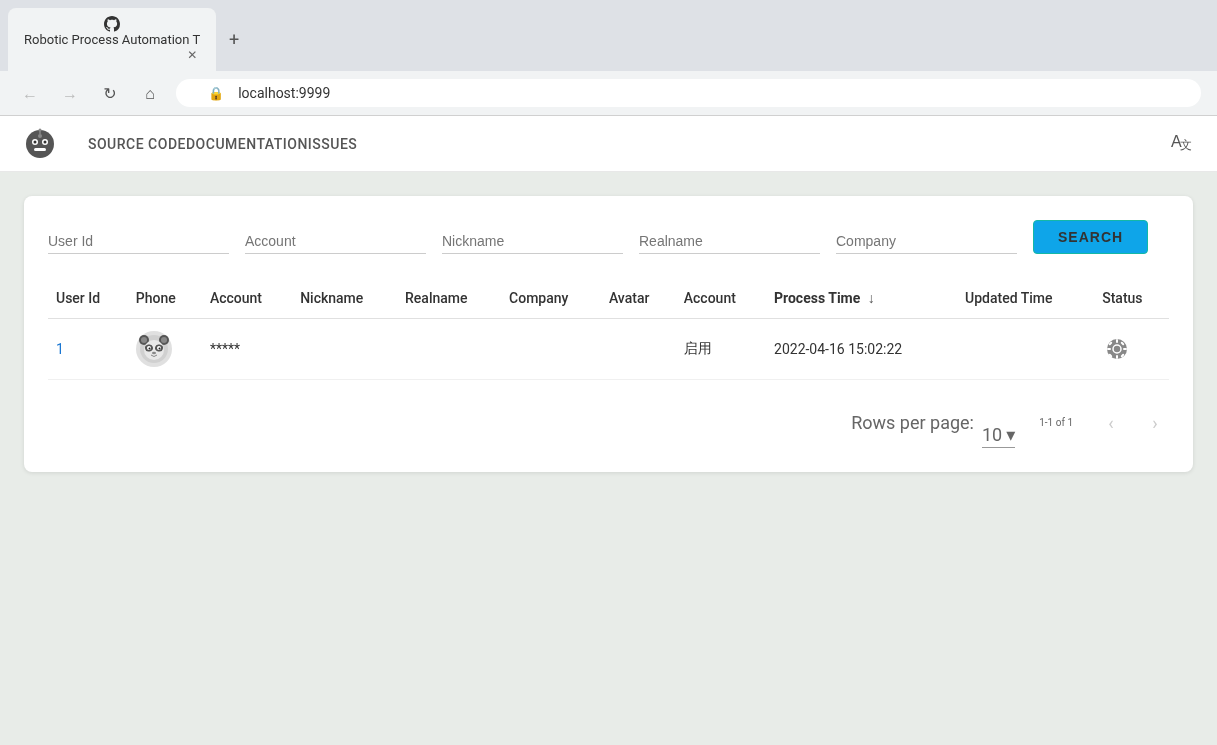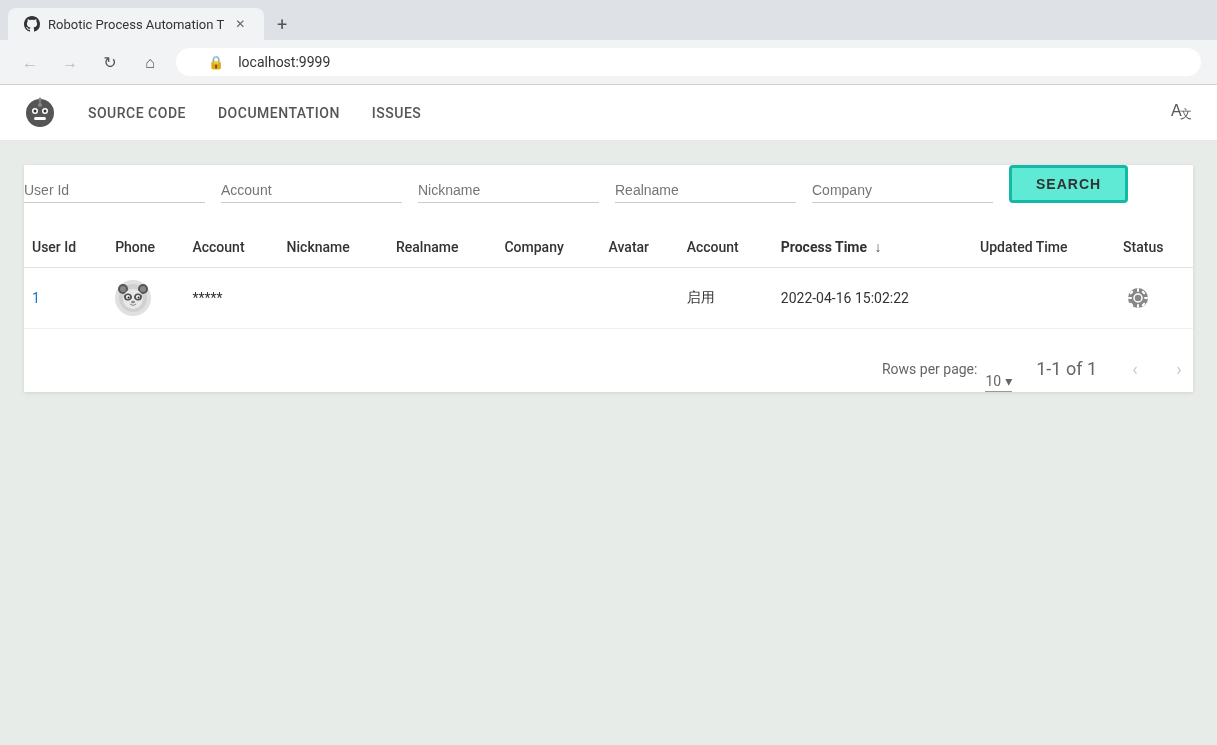--- a/index.html
+++ b/index.html
@@ -18,28 +18,29 @@
     .tab-bar {
       display: flex;
       align-items: center;
       padding: 8px 8px 0;
       gap: 0;
       background: #dee1e6;
     }
     .tab {
       display: flex;
       align-items: center;
-      gap: 8px;
+      gap: 0;
       background: #f1f3f4;
       border-radius: 8px 8px 0 0;
       padding: 8px 16px;
       font-size: 13px;
       color: #333;
       min-width: 180px;
       position: relative;
+      flex-direction: column;
     }
     .tab-icon {
       width: 16px;
       height: 16px;
     }
     .tab-close {
       margin-left: auto;
       color: #666;
       cursor: pointer;
       font-size: 12px;
@@ -109,21 +110,20 @@
       height: 56px;
       border-bottom: 1px solid #e8e8e8;
     }
     .app-logo {
       width: 32px;
       height: 32px;
       margin-right: 32px;
     }
     .nav-links {
       display: flex;
-      gap: 32px;
       flex: 1;
     }
     .nav-link {
       font-size: 14px;
       font-weight: 500;
       color: #555;
       text-transform: uppercase;
       letter-spacing: 0.5px;
       cursor: pointer;
       padding: 4px 0;
@@ -134,21 +134,22 @@
       color: #555;
       cursor: pointer;
     }
 
     
     .main-content {
       padding: 24px;
     }
     .card {
       background: #fff;
-      border-radius: 0;
+      border-radius: 8px;
+      padding: 24px;
       box-shadow: 0 1px 4px rgba(0,0,0,0.1);
     }
 
     
     .search-filters {
       display: flex;
       align-items: flex-end;
       gap: 16px;
       margin-bottom: 24px;
       flex-wrap: wrap;
@@ -161,22 +162,22 @@
       border: none;
       border-bottom: 1px solid #ccc;
       padding: 4px 0;
       font-size: 14px;
       color: #999;
       background: transparent;
       outline: none;
       min-width: 120px;
     }
     .search-btn {
-      background: #5eead4;
-      border: 3px solid #14b8a6;
+      background: #0ea5e9;
+      border: 1px solid #14b8a6;
       border-radius: 4px;
       padding: 8px 24px;
       font-size: 14px;
       font-weight: 600;
       letter-spacing: 1px;
       cursor: pointer;
       color: #333;
       text-transform: uppercase;
     }
 
@@ -215,33 +216,33 @@
       align-items: center;
       justify-content: flex-end;
       margin-top: 16px;
       gap: 16px;
     }
     .rows-per-page {
       display: flex;
       align-items: center;
       gap: 8px;
       color: #666;
-      font-size: 14px;
+      font-size: 18px;
     }
     .rows-select {
       display: flex;
       align-items: center;
       gap: 4px;
       border-bottom: 1px solid #999;
       padding-bottom: 2px;
       cursor: pointer;
       margin-top: 28px;
     }
     .page-info {
-      font-size: 18px;
+      font-size: 10px;
       color: #666;
       margin: 0 8px;
     }
     .page-nav-btn {
       width: 28px;
       height: 28px;
       display: flex;
       align-items: center;
       justify-content: center;
       border-radius: 50%;

